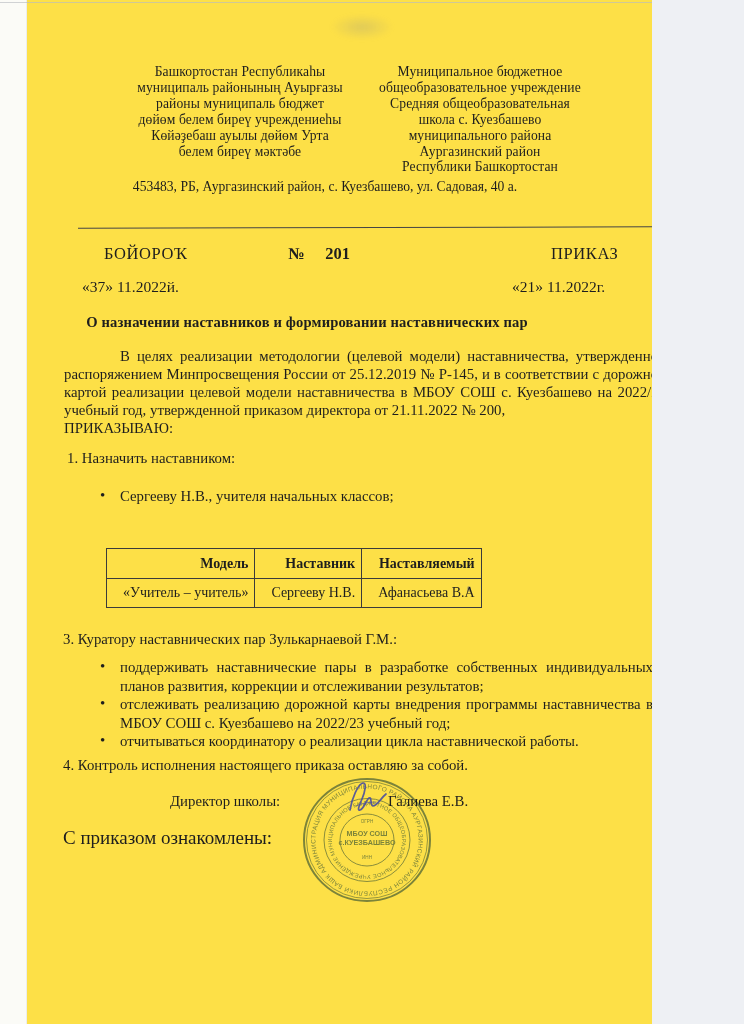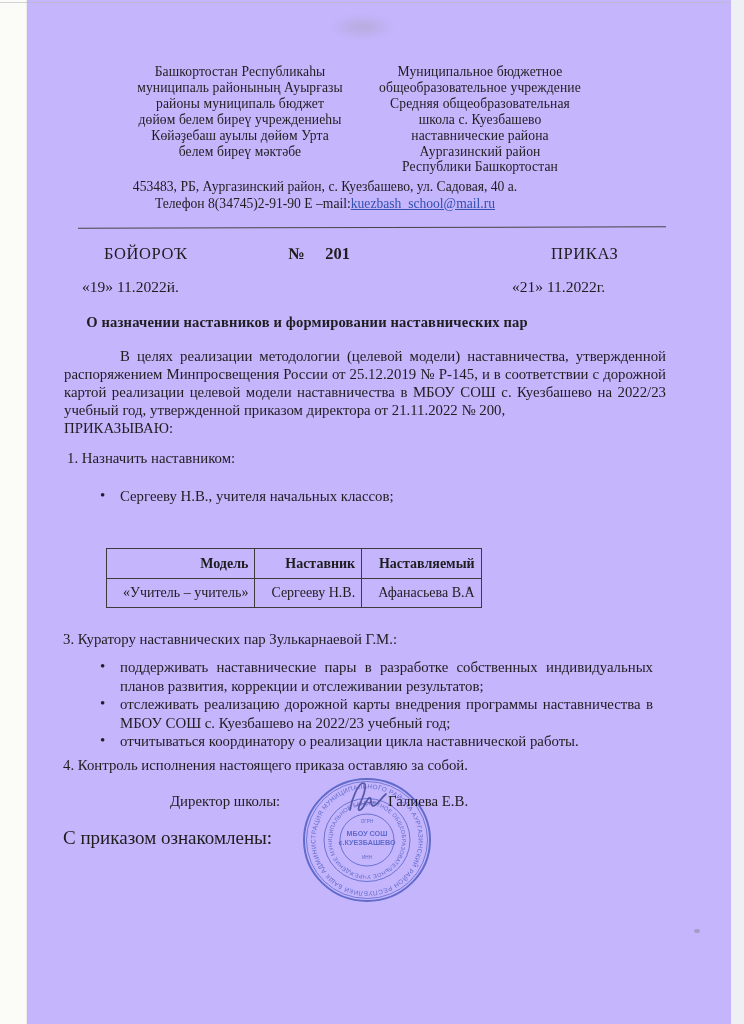--- a/index.html
+++ b/index.html
@@ -4,22 +4,22 @@
 <style>
   html,body{margin:0;padding:0;}
   body{
     width:744px;height:1024px;
     background:#eef0f4;
     font-family:"Liberation Serif","DejaVu Serif",serif;
     color:#1e1e1e;
     -webkit-font-smoothing:antialiased;
   }
   .page{
-    position:relative;width:731px;height:1024px;overflow:hidden;
-    background:#c4b5fd;
+    position:relative;width:652px;height:1024px;overflow:hidden;
+    background:#fde047;
   }
   
   .scan-strip{position:absolute;left:0;top:0;width:26px;height:1024px;background:#fbfbf7;border-right:1px solid rgba(190,195,205,.25);}
   .scan-topline{position:absolute;left:0;top:2px;width:744px;height:1px;background:#b9bcc2;opacity:.65;}
   .smudge{position:absolute;border-radius:50%;filter:blur(2px);}
   .smudge-top{left:330px;top:14px;width:64px;height:26px;background:radial-gradient(ellipse at center,rgba(150,148,135,.28),rgba(150,148,135,0) 70%);}
   .speck-right{left:694px;top:929px;width:6px;height:4px;background:rgba(120,120,125,.4);filter:blur(.5px);}
   .speck-table{left:467px;top:586px;width:4px;height:6px;background:rgba(110,110,118,.45);filter:blur(.5px);}
 
   
@@ -90,40 +90,37 @@
     <div class="org-line">дөйөм белем биреү учреждениеһы</div>
     <div class="org-line">Көйәҙебаш ауылы дөйөм Урта</div>
     <div class="org-line">белем биреү мәктәбе</div>
   </div>
 
   <div class="org-right">
     <div class="org-line">Муниципальное бюджетное</div>
     <div class="org-line">общеобразовательное учреждение</div>
     <div class="org-line">Средняя общеобразовательная</div>
     <div class="org-line">школа с. Куезбашево</div>
-    <div class="org-line">наставнические района</div>
+    <div class="org-line">муниципального района</div>
     <div class="org-line">Аургазинский район</div>
     <div class="org-line">Республики Башкортостан</div>
   </div>
 
   <div class="address-block">
     <div>453483, РБ,  Аургазинский район, с. Куезбашево, ул. Садовая, 40 а.</div>
-    <div>
-      <span>Телефон 8(34745)2-91-90  Е –mail:</span><a class="email-link" href="#">kuezbash_school@mail.ru</a>
-    </div>
   </div>
 
   <div class="rule"></div>
 
   <div class="order-line">
     <span class="t-bashkir">БОЙОРОҠ</span>
     <span class="t-number">№     201</span>
     <span class="t-russian">ПРИКАЗ</span>
   </div>
-  <div class="date-left">«19» 11.2022й.</div>
+  <div class="date-left">«37» 11.2022й.</div>
   <div class="date-right">«21» 11.2022г.</div>
 
   <div class="subject">О назначении наставников и формировании наставнических пар</div>
 
   <div class="preamble">
     <p class="indent">В целях реализации методологии (целевой модели) наставничества, утвержденной распоряжением Минпросвещения России от 25.12.2019 № Р-145, и в соответствии с дорожной картой реализации целевой модели  наставничества в МБОУ СОШ с. Куезбашево на 2022/23 учебный год, утвержденной приказом директора от 21.11.2022 № 200,</p>
     <p>ПРИКАЗЫВАЮ:</p>
   </div>
 
   <div class="item item-1">1. Назначить наставником:</div>

